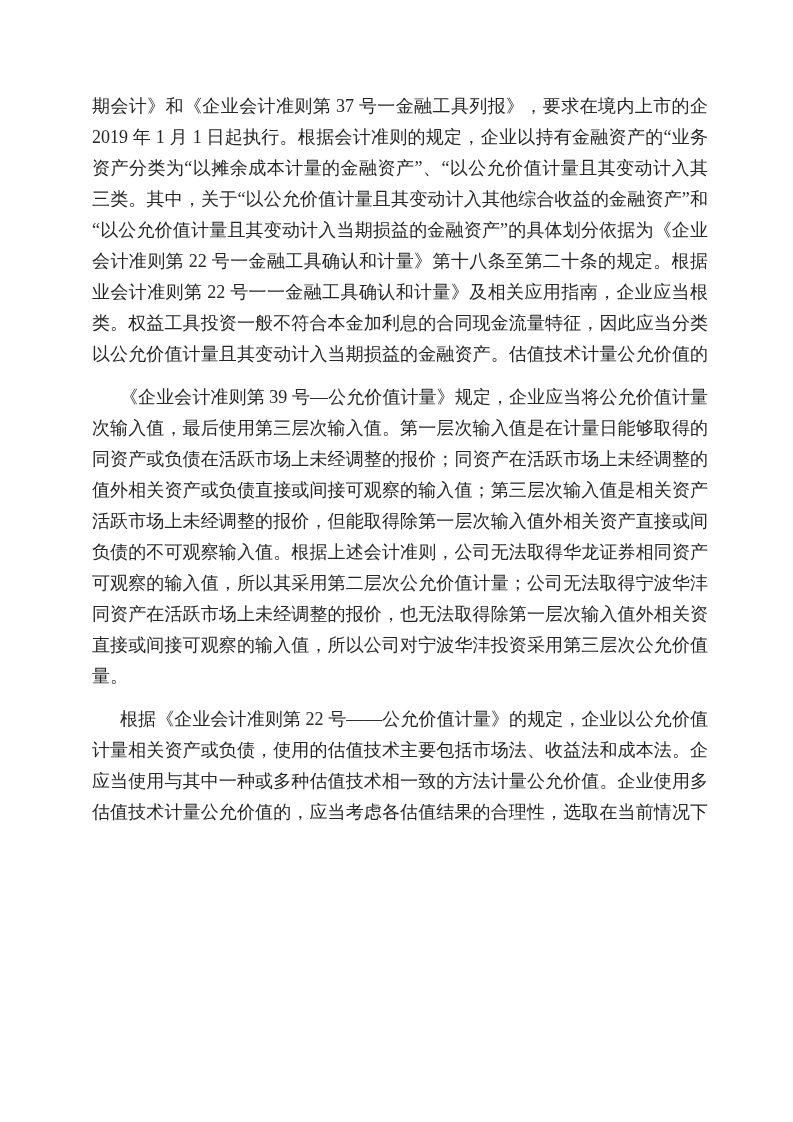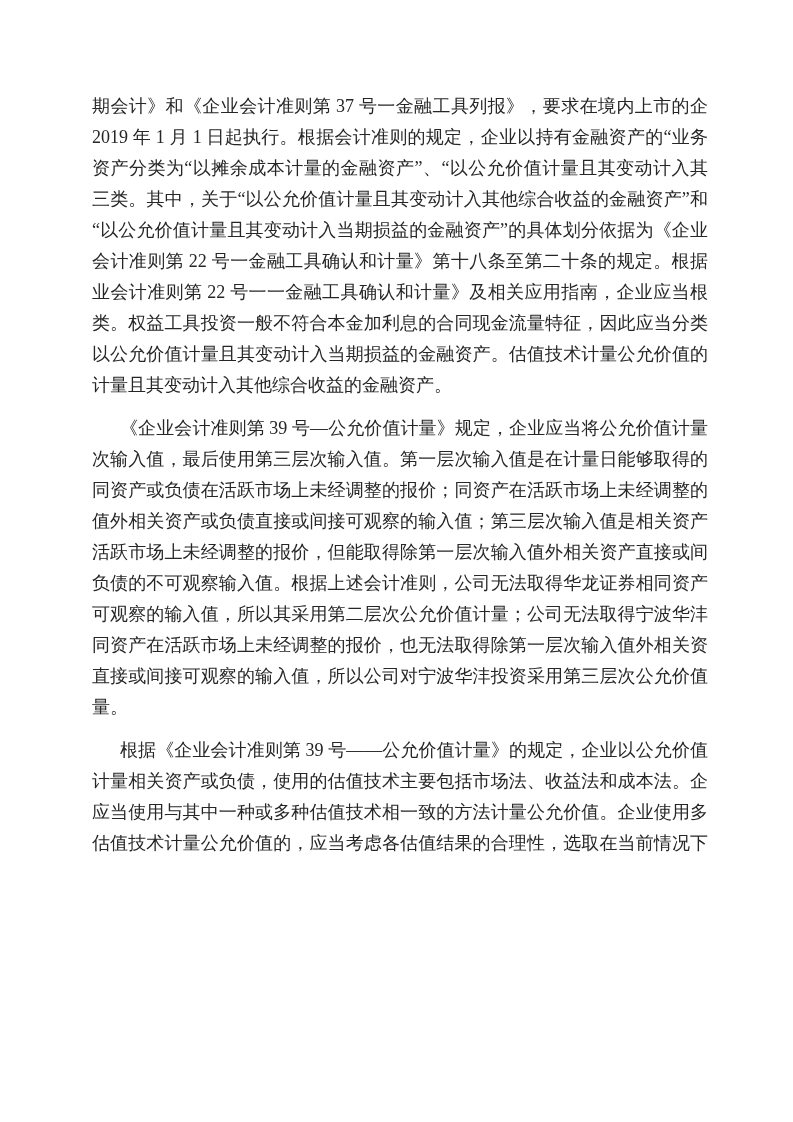--- a/index.html
+++ b/index.html
@@ -57,34 +57,33 @@
     <div class="para">
         <div class="text-line">期会计》和《企业会计准则第 37 号一金融工具列报》，要求在境内上市的企业自</div>
         <div class="text-line">2019 年 1 月 1 日起执行。根据会计准则的规定，企业以持有金融资产的“业务</div>
         <div class="text-line">资产分类为“以摊余成本计量的金融资产”、“以公允价值计量且其变动计入其他</div>
         <div class="text-line">三类。其中，关于“以公允价值计量且其变动计入其他综合收益的金融资产”和</div>
         <div class="text-line">“以公允价值计量且其变动计入当期损益的金融资产”的具体划分依据为《企业</div>
         <div class="text-line">会计准则第 22 号一金融工具确认和计量》第十八条至第二十条的规定。根据《企</div>
         <div class="text-line">业会计准则第 22 号一一金融工具确认和计量》及相关应用指南，企业应当根据</div>
         <div class="text-line">类。权益工具投资一般不符合本金加利息的合同现金流量特征，因此应当分类为</div>
         <div class="text-line">以公允价值计量且其变动计入当期损益的金融资产。估值技术计量公允价值的</div>
-        <div class="text-line line-last">计量且其变动计入其他综合收益的金融资产。</div>
       </div>
     <div class="para indent">
         <div class="text-line">《企业会计准则第 39 号—公允价值计量》规定，企业应当将公允价值计量</div>
         <div class="text-line">次输入值，最后使用第三层次输入值。第一层次输入值是在计量日能够取得的相</div>
         <div class="text-line">同资产或负债在活跃市场上未经调整的报价；同资产在活跃市场上未经调整的报价</div>
         <div class="text-line">值外相关资产或负债直接或间接可观察的输入值；第三层次输入值是相关资产或</div>
         <div class="text-line">活跃市场上未经调整的报价，但能取得除第一层次输入值外相关资产直接或间接</div>
         <div class="text-line">负债的不可观察输入值。根据上述会计准则，公司无法取得华龙证券相同资产在</div>
         <div class="text-line">可观察的输入值，所以其采用第二层次公允价值计量；公司无法取得宁波华沣相</div>
         <div class="text-line">同资产在活跃市场上未经调整的报价，也无法取得除第一层次输入值外相关资产</div>
         <div class="text-line">直接或间接可观察的输入值，所以公司对宁波华沣投资采用第三层次公允价值计</div>
         <div class="text-line line-last">量。</div>
       </div>
     <div class="para indent continued">
-        <div class="text-line">根据《企业会计准则第 39 号——公允价值计量》的规定，企业以公允价值</div>
+        <div class="text-line">根据《企业会计准则第 22 号——公允价值计量》的规定，企业以公允价值</div>
         <div class="text-line">计量相关资产或负债，使用的估值技术主要包括市场法、收益法和成本法。企业</div>
         <div class="text-line">应当使用与其中一种或多种估值技术相一致的方法计量公允价值。企业使用多种</div>
         <div class="text-line line-last">估值技术计量公允价值的，应当考虑各估值结果的合理性，选取在当前情况下最</div>
       </div>
   </div>
 </div>
 
 </body></html>

